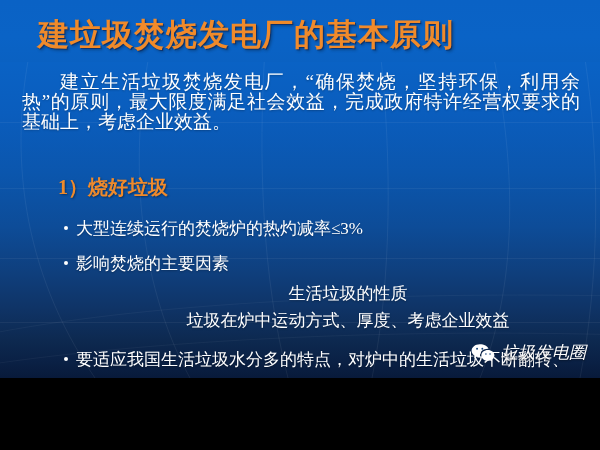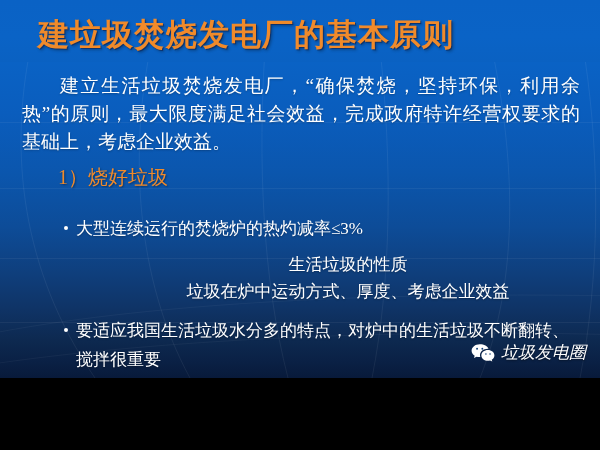--- a/index.html
+++ b/index.html
@@ -64,34 +64,34 @@
   }
 
   
   .intro {
     position: absolute;
     left: 22px;
     top: 72px;
     width: 558px;
     color: #ffffff;
     font-size: 19px;
-    line-height: 28px;
+    line-height: 20px;
     text-indent: 2em;
     text-align: justify;
     text-shadow: 0 1px 2px rgba(0,0,0,0.28);
   }
 
   
   .sub-heading {
     position: absolute;
     left: 58px;
-    top: 164px;
+    top: 174px;
     color: #ef8a2b;
     font-size: 20px;
-    font-weight: normal;
+    font-weight: bold;
     text-shadow: 1px 1px 2px rgba(0,0,0,0.40);
     white-space: nowrap;
   }
 
   
   .bullets {
     position: absolute;
     left: 62px;
     top: 208px;
     width: 520px;
@@ -200,20 +200,23 @@
 
 
     <div class="gap-sm"></div>
 
     <div class="bullet-row">
       <span>大型连续运行的焚烧炉的热灼减率≤3%</span>
     </div>
 
     <div class="gap-sm"></div>
 
+    <div class="bullet-row tight">
+      <span>影响焚烧的主要因素</span>
+    </div>
     <div class="sub-line">生活垃圾的性质</div>
     <div class="sub-line">垃圾在炉中运动方式、厚度、考虑企业效益</div>
 
     <div class="gap-md"></div>
 
     <div class="bullet-row tight">
       <span>要适应我国生活垃圾水分多的特点，对炉中的生活垃圾不断翻转、</span>
     </div>
     <div class="wrap-line">搅拌很重要</div>
   </div>

